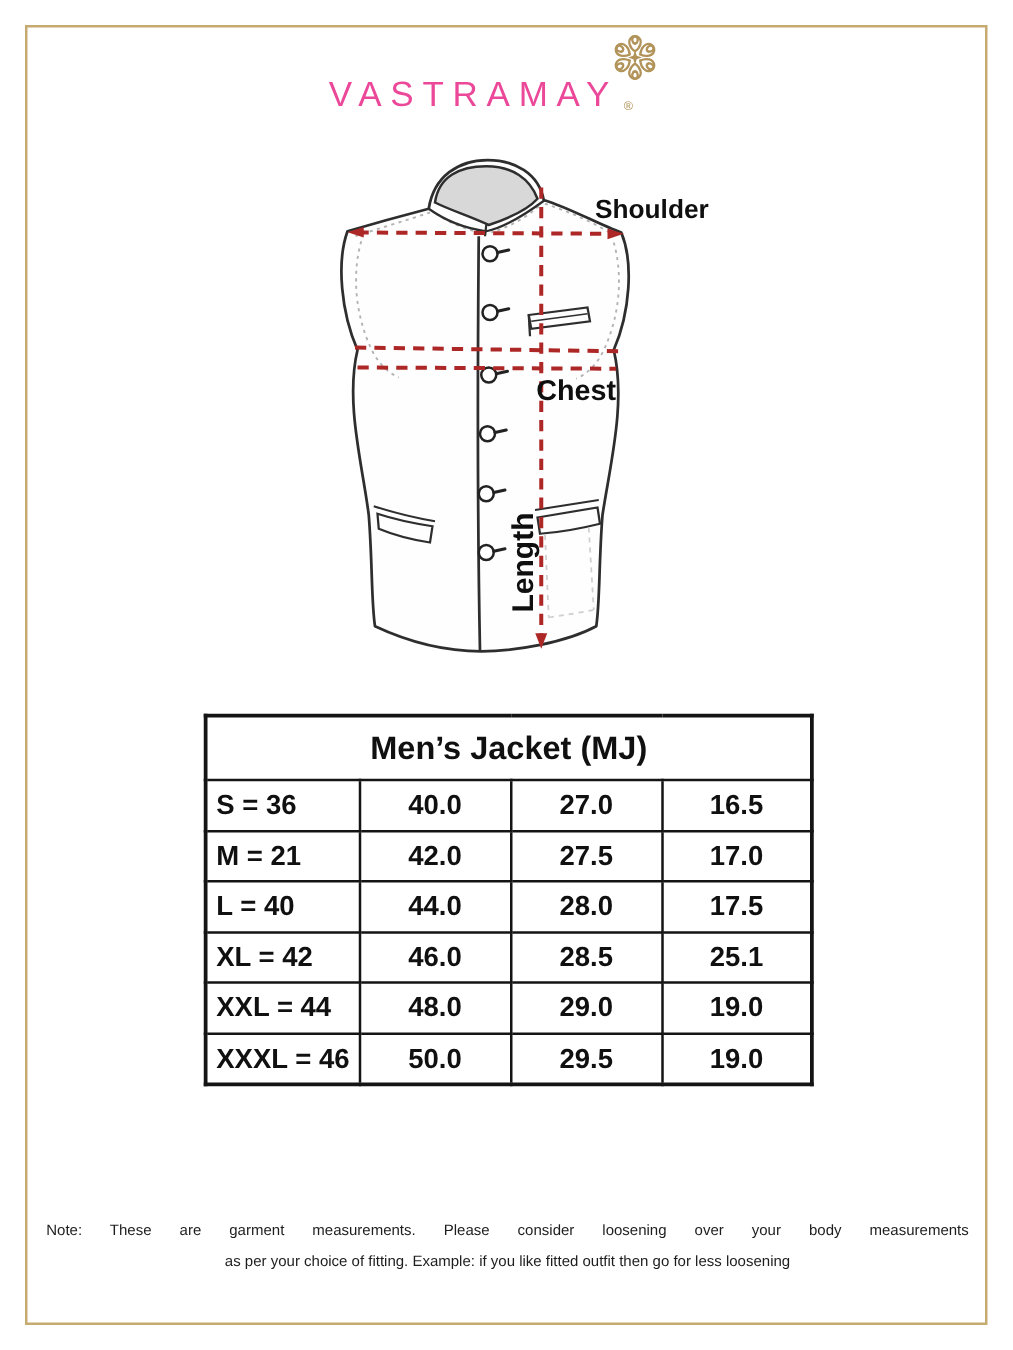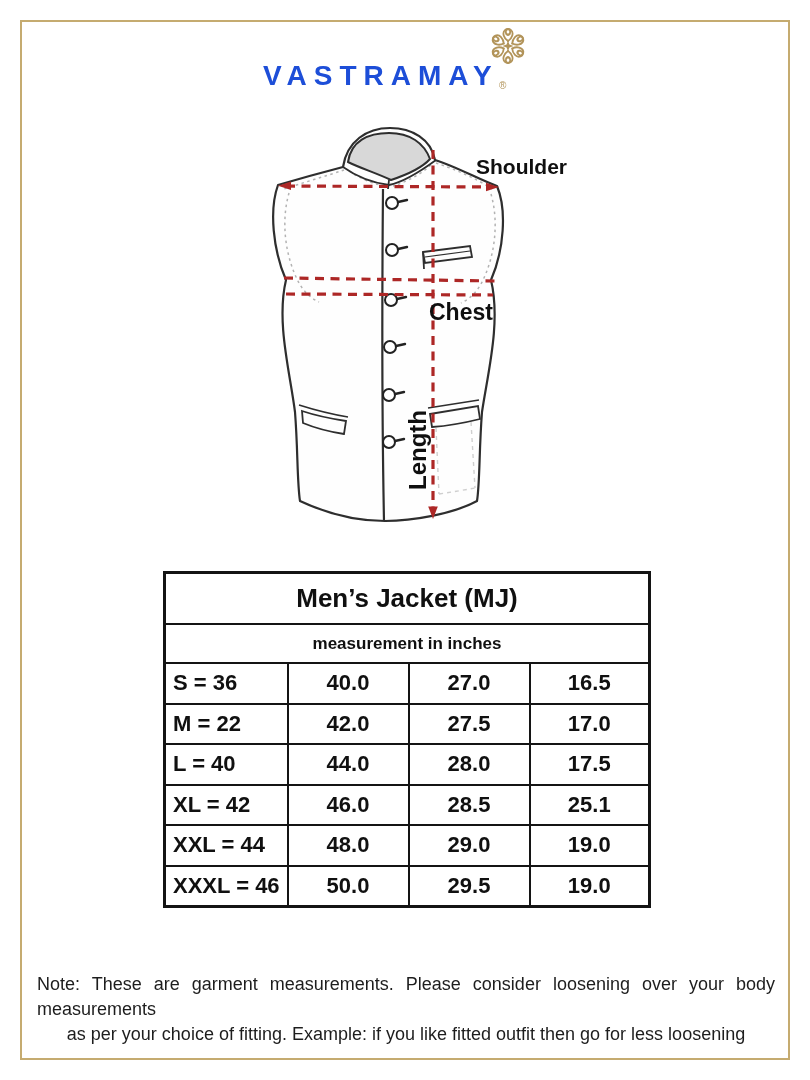--- a/index.html
+++ b/index.html
@@ -7,21 +7,21 @@
     position:relative;width:810px;height:1080px;background:#ffffff;
     font-family:"Liberation Sans", sans-serif;overflow:hidden;
   }
   
   .frame{
     position:absolute;inset:20px;border:2px solid #c5ab70;pointer-events:none;
   }
   
   .wordmark{
     position:absolute;left:263px;top:60px;
-    font-size:28px;font-weight:700;letter-spacing:7px;color:#1d4ed8;
+    font-size:28px;font-weight:400;letter-spacing:7px;color:#ec4899;
     white-space:nowrap;
   }
   .ornament{position:absolute;left:487px;top:24px;width:42px;height:44px;}
   .regmark{position:absolute;left:499px;top:80px;font-size:10px;color:#b2945a;}
   
   .figure{position:absolute;left:240px;top:110px;width:340px;height:430px;}
   .figure text{font-family:"Liberation Sans", sans-serif;font-weight:bold;fill:#0f0f0f;}
   
   .chart-wrap{position:absolute;left:163px;top:571px;width:386px;}
   table.size-chart{
@@ -41,21 +41,21 @@
     font-size:23px;font-weight:bold;text-align:center;height:38px;
   }
   .data-row td{
     font-size:22px;font-weight:bold;text-align:center;height:36.5px;
   }
   .data-row td.size-col{text-align:left;padding-left:7px;}
   col.c1{width:123px}col.c2{width:121px}col.c3{width:121px}col.c4{width:120px}
   
   .note{
     position:absolute;left:37px;top:972px;width:738px;color:#1d1d1d;
-    font-size:18px;line-height:25px;
+    font-size:12px;line-height:25px;
   }
   .note .l1{text-align:justify;text-align-last:justify;}
   .note .l2{text-align:center;}
 </style>
 </head>
 <body>
 
 <div class="page">
 
   <div class="frame"></div>
@@ -171,31 +171,28 @@
       <colgroup>
           <col class="c1">
           <col class="c2">
           <col class="c3">
           <col class="c4">
         </colgroup>
       <tbody>
         <tr class="title-row">
           <td colspan="4">Men’s Jacket (MJ)</td>
         </tr>
-        <tr class="subtitle-row">
-          <td colspan="4">measurement in inches</td>
-        </tr>
         <tr class="data-row">
           <td class="size-col">S = 36</td>
           <td>40.0</td>
           <td>27.0</td>
           <td>16.5</td>
         </tr>
         <tr class="data-row">
-          <td class="size-col">M = 22</td>
+          <td class="size-col">M = 21</td>
           <td>42.0</td>
           <td>27.5</td>
           <td>17.0</td>
         </tr>
         <tr class="data-row">
           <td class="size-col">L = 40</td>
           <td>44.0</td>
           <td>28.0</td>
           <td>17.5</td>
         </tr>

